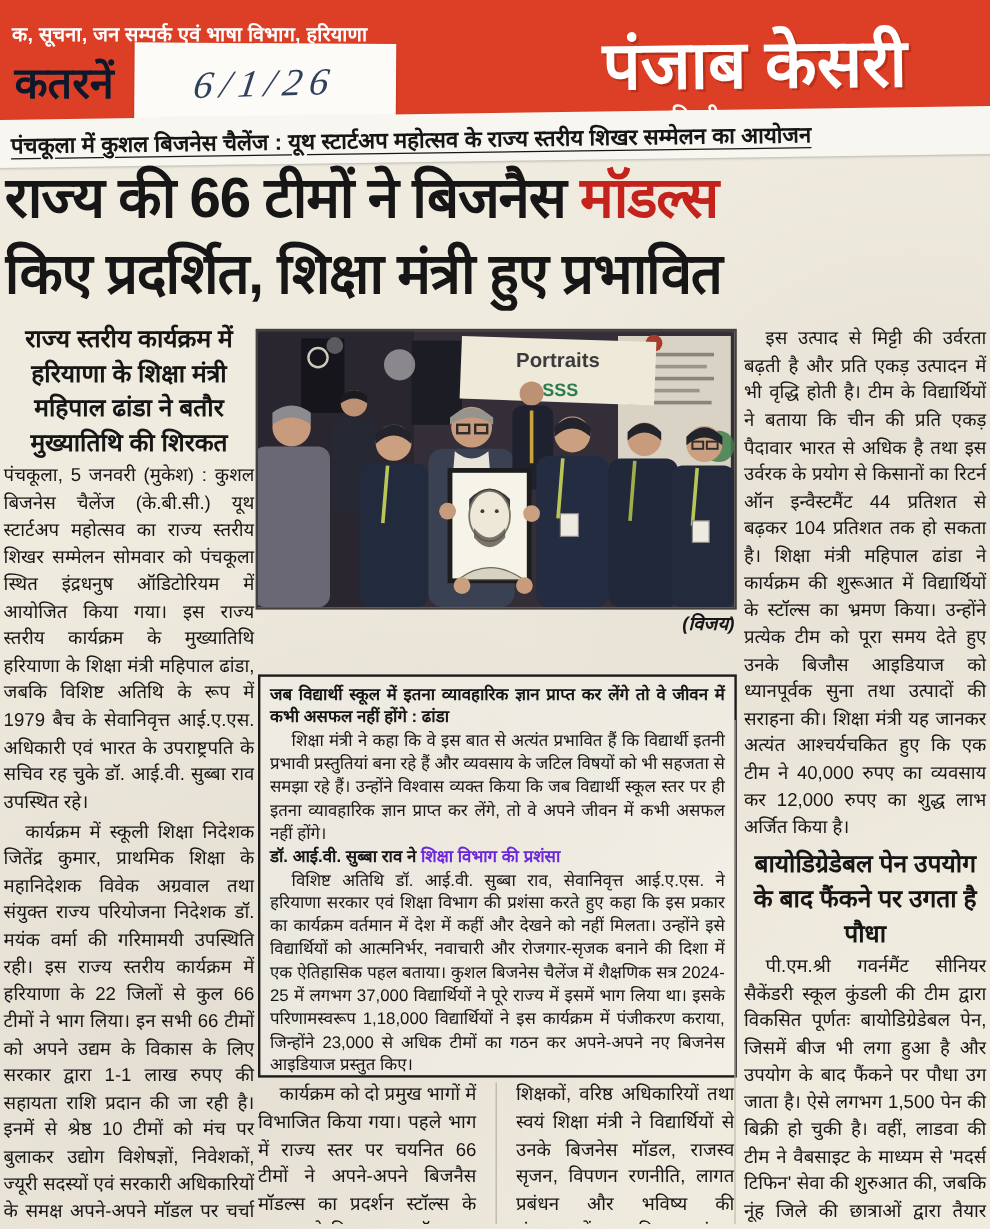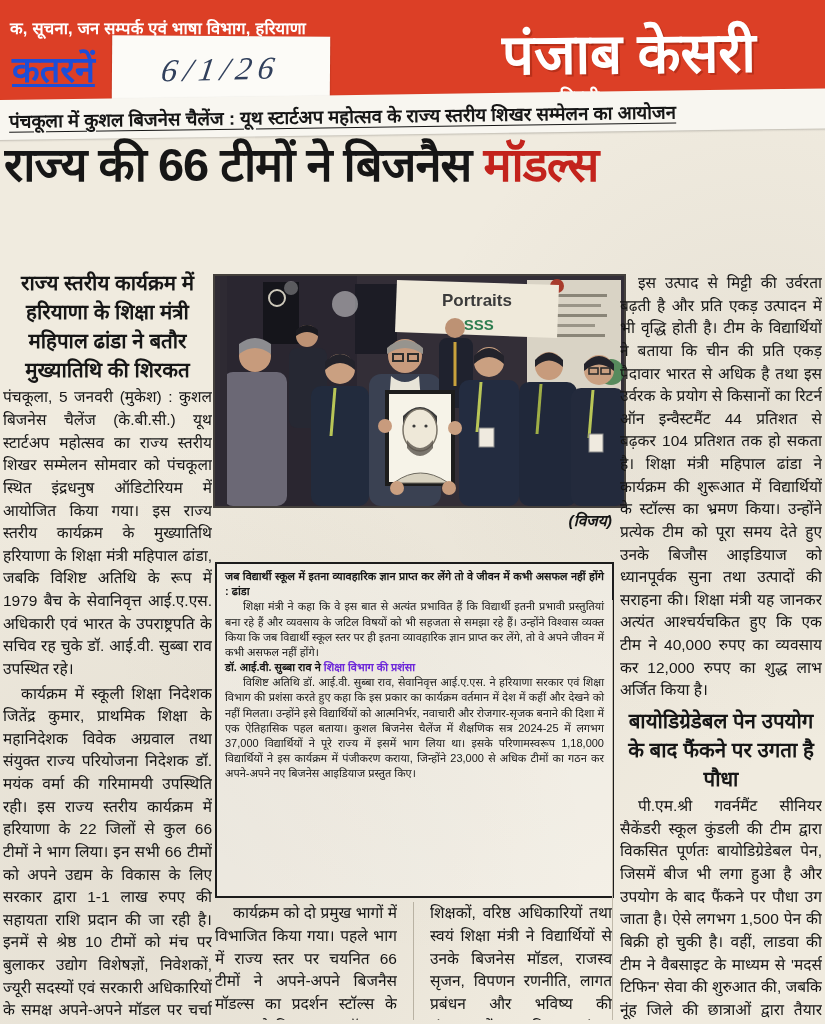--- a/index.html
+++ b/index.html
@@ -11,21 +11,21 @@
       radial-gradient(circle at 55% 60%, rgba(150,140,120,.07), transparent 45%),
       #f0ebdf;
     font-family:"Liberation Sans","DejaVu Sans",sans-serif;
     color:#161616;
   }
   .abs{position:absolute;}
   
   .masthead{top:-4px;left:-6px;width:840px;height:104px;background:#dc3f26;
     transform:rotate(-.5deg);box-shadow:0 2px 3px rgba(90,30,15,.25);}
   .dept-line{top:16px;left:10px;color:#fff;font-weight:bold;font-size:16.5px;letter-spacing:.2px;}
-  .clip-label{top:44px;left:12px;color:#1d4ed8;font-weight:800;font-size:36px;text-decoration:underline;}
+  .clip-label{top:44px;left:12px;color:#0f172a;font-weight:800;font-size:36px;}
   .date-box{top:36px;left:112px;width:218px;height:66px;background:#fcfbf7;
     transform:rotate(.4deg);box-shadow:0 1px 2px rgba(0,0,0,.25);
     display:flex;align-items:center;justify-content:center;}
   .date-hand{font-family:"Liberation Serif","DejaVu Serif",serif;font-style:italic;
     font-size:32px;color:#31405c;letter-spacing:6px;transform:skewX(-10deg) rotate(-2deg);}
   .paper-logo{top:26px;left:438px;width:382px;text-align:center;color:#fff;
     font-weight:800;font-size:56px;letter-spacing:0;line-height:1;
     text-shadow:2px 2px 0 rgba(120,20,5,.35);transform:rotate(-.6deg);}
   .edition{top:84px;left:560px;color:#fff;font-weight:bold;font-size:18px;}
   
@@ -40,29 +40,29 @@
   
   .col{overflow:hidden;text-align:justify;font-size:15.5px;line-height:1.46;}
   .col p{margin:0 0 2px;}
   .indent{text-indent:18px;}
   .col-left{top:268px;left:3px;width:209px;height:754px;}
   .col-right{top:272px;left:620px;width:202px;height:750px;}
   .sub-bold{font-weight:800;font-size:20.5px;line-height:1.42;text-align:center;
     text-indent:0;margin:0 0 6px;}
   
   .photo{top:276px;left:215px;width:397px;height:230px;background:#2e2a33;
-    outline:2px solid #44403c;overflow:hidden;padding-left:12px;}
+    outline:2px solid #44403c;overflow:hidden;}
   .caption{top:510px;left:215px;width:397px;font-weight:bold;font-style:italic;
     font-size:15.5px;line-height:1.4;}
   .caption .credit{float:right;}
   
   .qbox{top:562px;left:215px;width:379px;height:322px;border:2.5px solid #1c1c1c;
     padding:5px 8px;overflow:hidden;background:rgba(255,255,255,.25);}
   .qbox-headline{font-weight:800;font-size:21.5px;line-height:1.35;text-align:center;margin:0 0 4px;}
-  .qbox p{margin:0;text-align:justify;font-size:11px;line-height:1.38;}
+  .qbox p{margin:0;text-align:justify;font-size:14px;line-height:1.38;}
   .qbox-subhead{font-weight:800;font-size:25px;line-height:1.25;text-align:center;margin:4px 0 4px;}
   .qbox-subhead .red{color:#6d28d9;}
   
   .mid-cols{top:902px;left:215px;width:397px;height:118px;display:flex;gap:16px;}
   .mid-col{flex:1;overflow:hidden;text-align:justify;font-size:15.5px;line-height:1.47;}
   .vrule{width:1px;background:#b9b2a3;}
   .rule-mid-right{top:600px;left:612px;width:1px;height:420px;background:#c0b9aa;}
 </style>
 </head>
 <body>
@@ -75,20 +75,21 @@
 </div>
 <div class="abs paper-logo">पंजाब केसरी</div>
 <div class="abs edition">दिल्ली</div>
 
 <div class="abs kicker">
   <span>पंचकूला में कुशल बिजनेस चैलेंज : यूथ स्टार्टअप महोत्सव के राज्य स्तरीय शिखर सम्मेलन का आयोजन</span>
 </div>
 
 <div class="abs headline">
   <div><span>राज्य की 66 टीमों ने बिजनैस </span><span class="hl-red">मॉडल्स</span></div>
+  <div>किए प्रदर्शित, शिक्षा मंत्री हुए प्रभावित</div>
 </div>
 
 <div class="abs col col-left">
   <p class="sub-bold">राज्य स्तरीय कार्यक्रम में हरियाणा के शिक्षा मंत्री महिपाल ढांडा ने बतौर मुख्यातिथि की शिरकत</p>
   <p>पंचकूला, 5 जनवरी (मुकेश) : कुशल बिजनेस चैलेंज (के.बी.सी.) यूथ स्टार्टअप महोत्सव का राज्य स्तरीय शिखर सम्मेलन सोमवार को पंचकूला स्थित इंद्रधनुष ऑडिटोरियम में आयोजित किया गया। इस राज्य स्तरीय कार्यक्रम के मुख्यातिथि हरियाणा के शिक्षा मंत्री महिपाल ढांडा, जबकि विशिष्ट अतिथि के रूप में 1979 बैच के सेवानिवृत्त आई.ए.एस. अधिकारी एवं भारत के उपराष्ट्रपति के सचिव रह चुके डॉ. आई.वी. सुब्बा राव उपस्थित रहे।</p>
   <p class="indent">कार्यक्रम में स्कूली शिक्षा निदेशक जितेंद्र कुमार, प्राथमिक शिक्षा के महानिदेशक विवेक अग्रवाल तथा संयुक्त राज्य परियोजना निदेशक डॉ. मयंक वर्मा की गरिमामयी उपस्थिति रही। इस राज्य स्तरीय कार्यक्रम में हरियाणा के 22 जिलों से कुल 66 टीमों ने भाग लिया। इन सभी 66 टीमों को अपने उद्यम के विकास के लिए सरकार द्वारा 1-1 लाख रुपए की सहायता राशि प्रदान की जा रही है। इनमें से श्रेष्ठ 10 टीमों को मंच पर बुलाकर उद्योग विशेषज्ञों, निवेशकों, ज्यूरी सदस्यों एवं सरकारी अधिकारियों के समक्ष अपने-अपने मॉडल पर चर्चा करने का अवसर दिया गया। इन टीमों को इस कार्यक्रम के माध्यम से वित्तीय सहायता, अवसर, परामर्श तथा निरंतर सहयोग प्राप्त होगा।</p>
 </div>
 
 <div class="abs photo">
   <svg width="397" height="230" viewBox="0 0 397 230">

